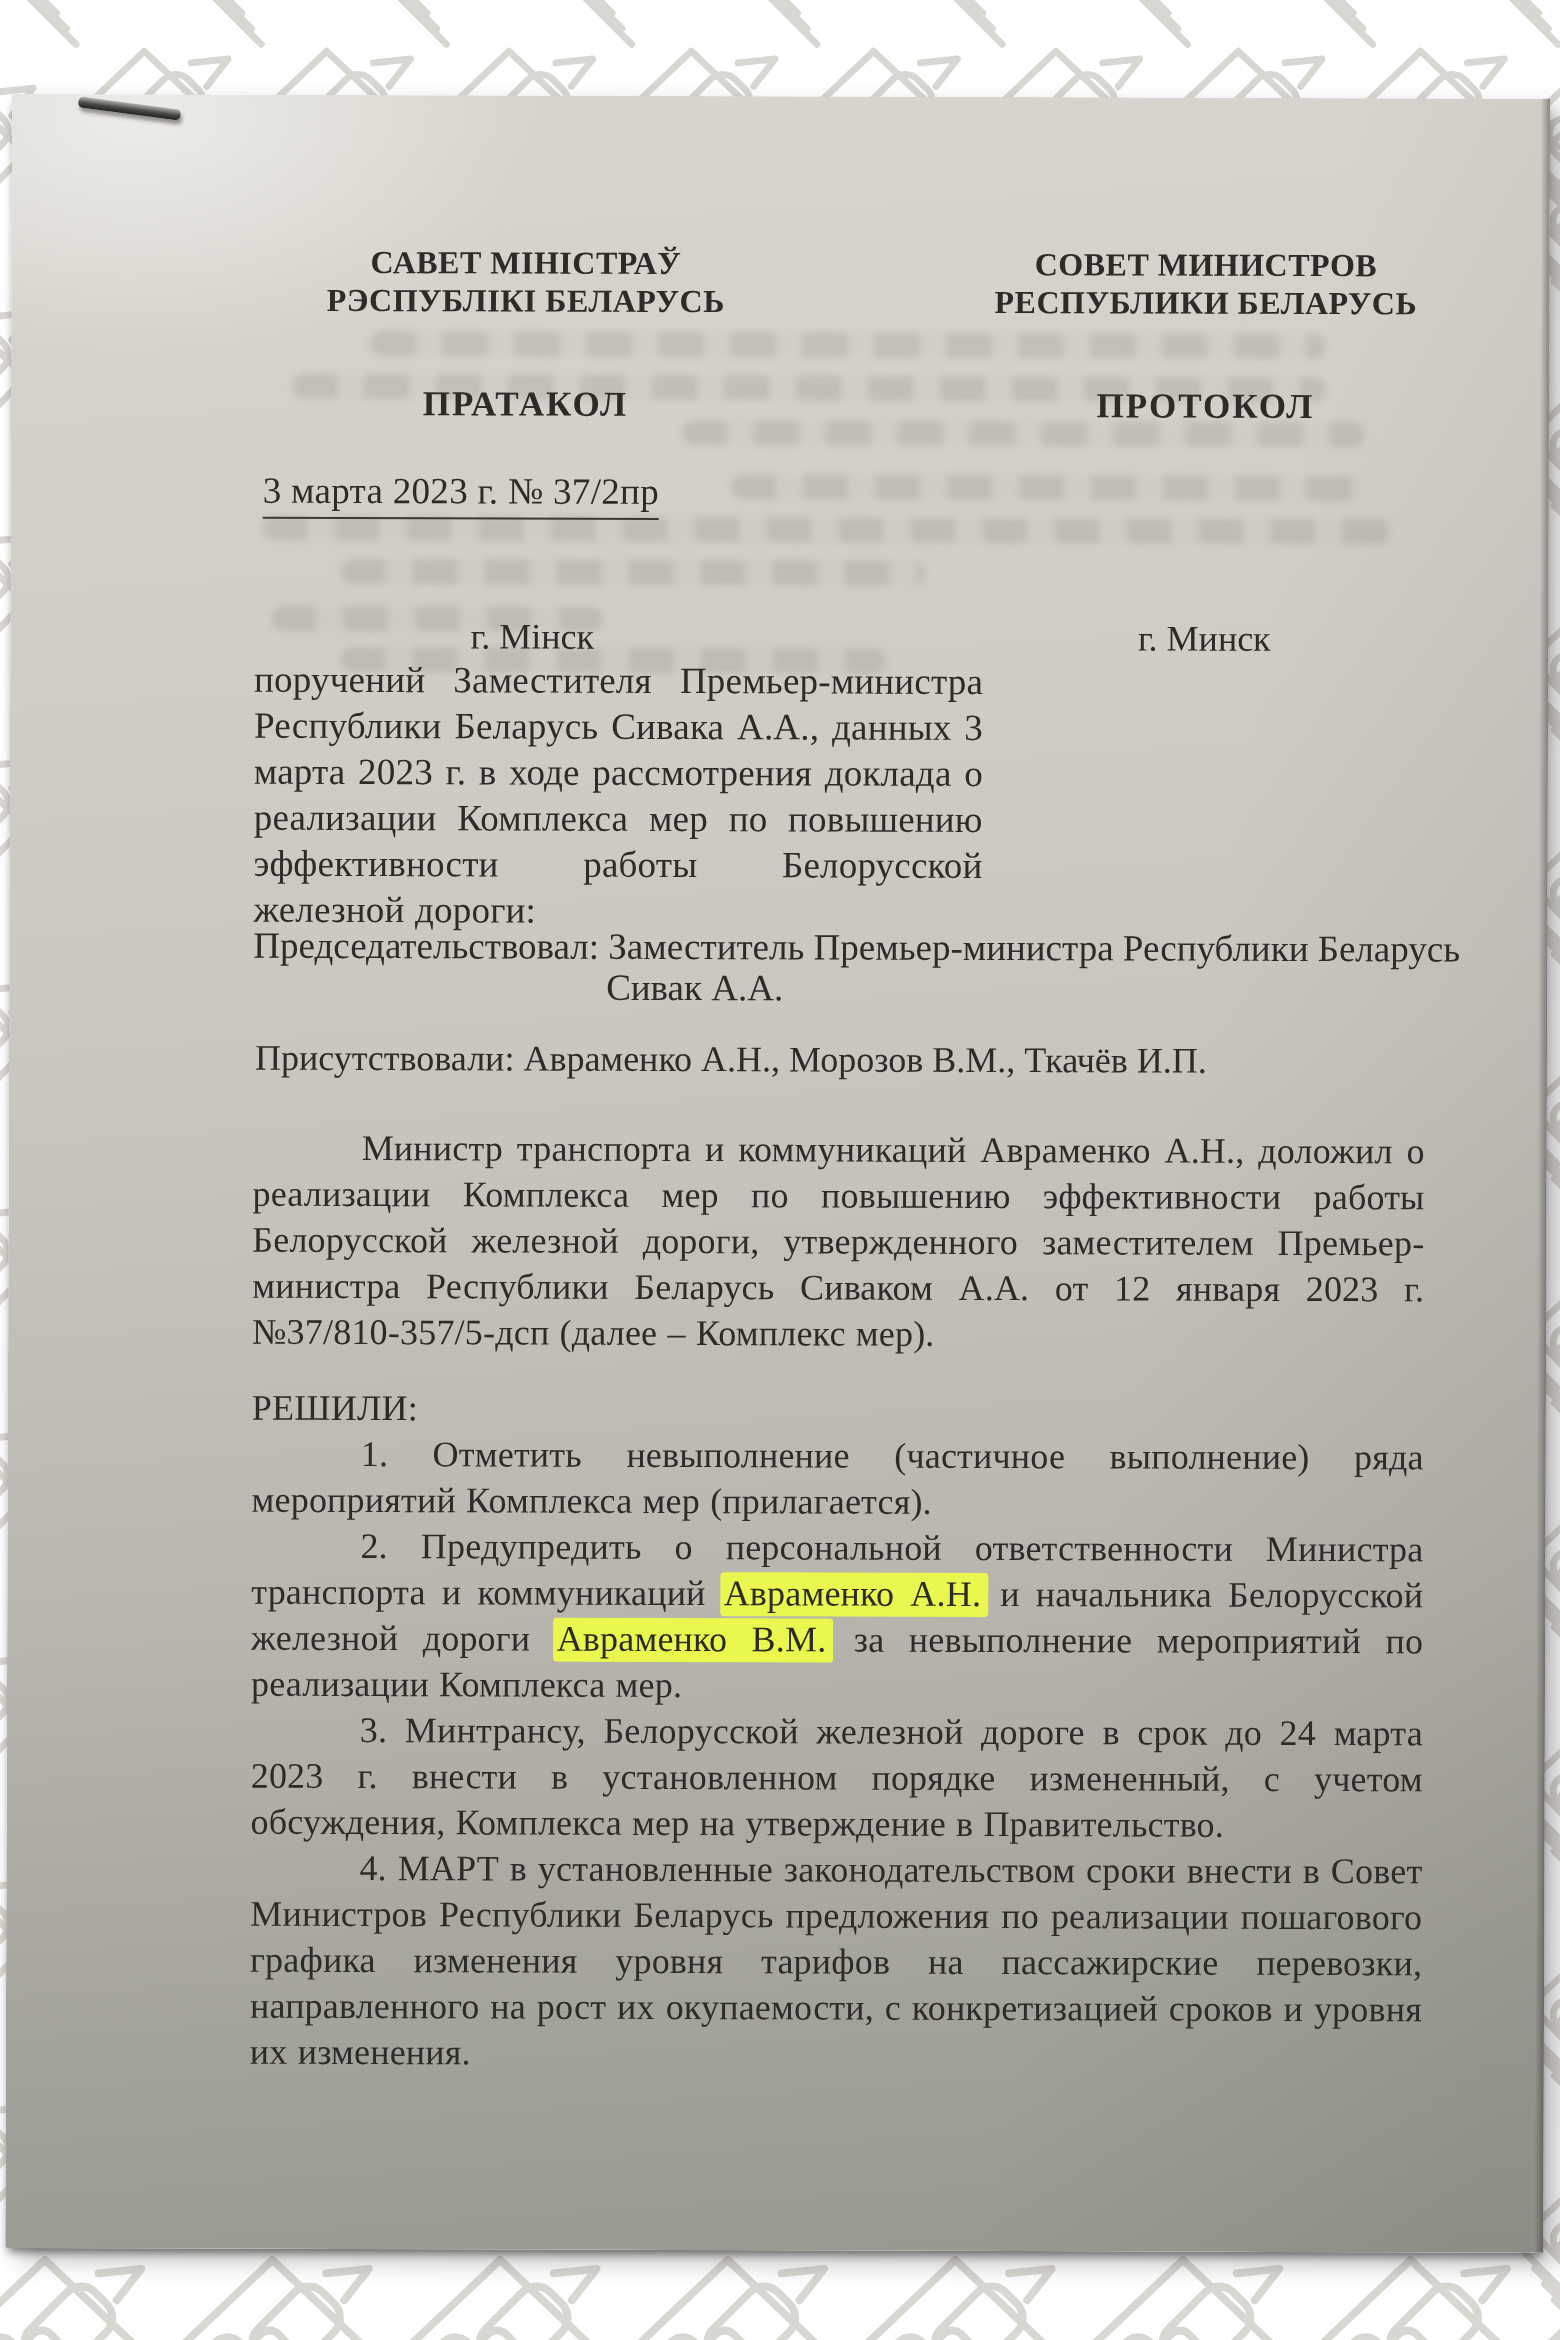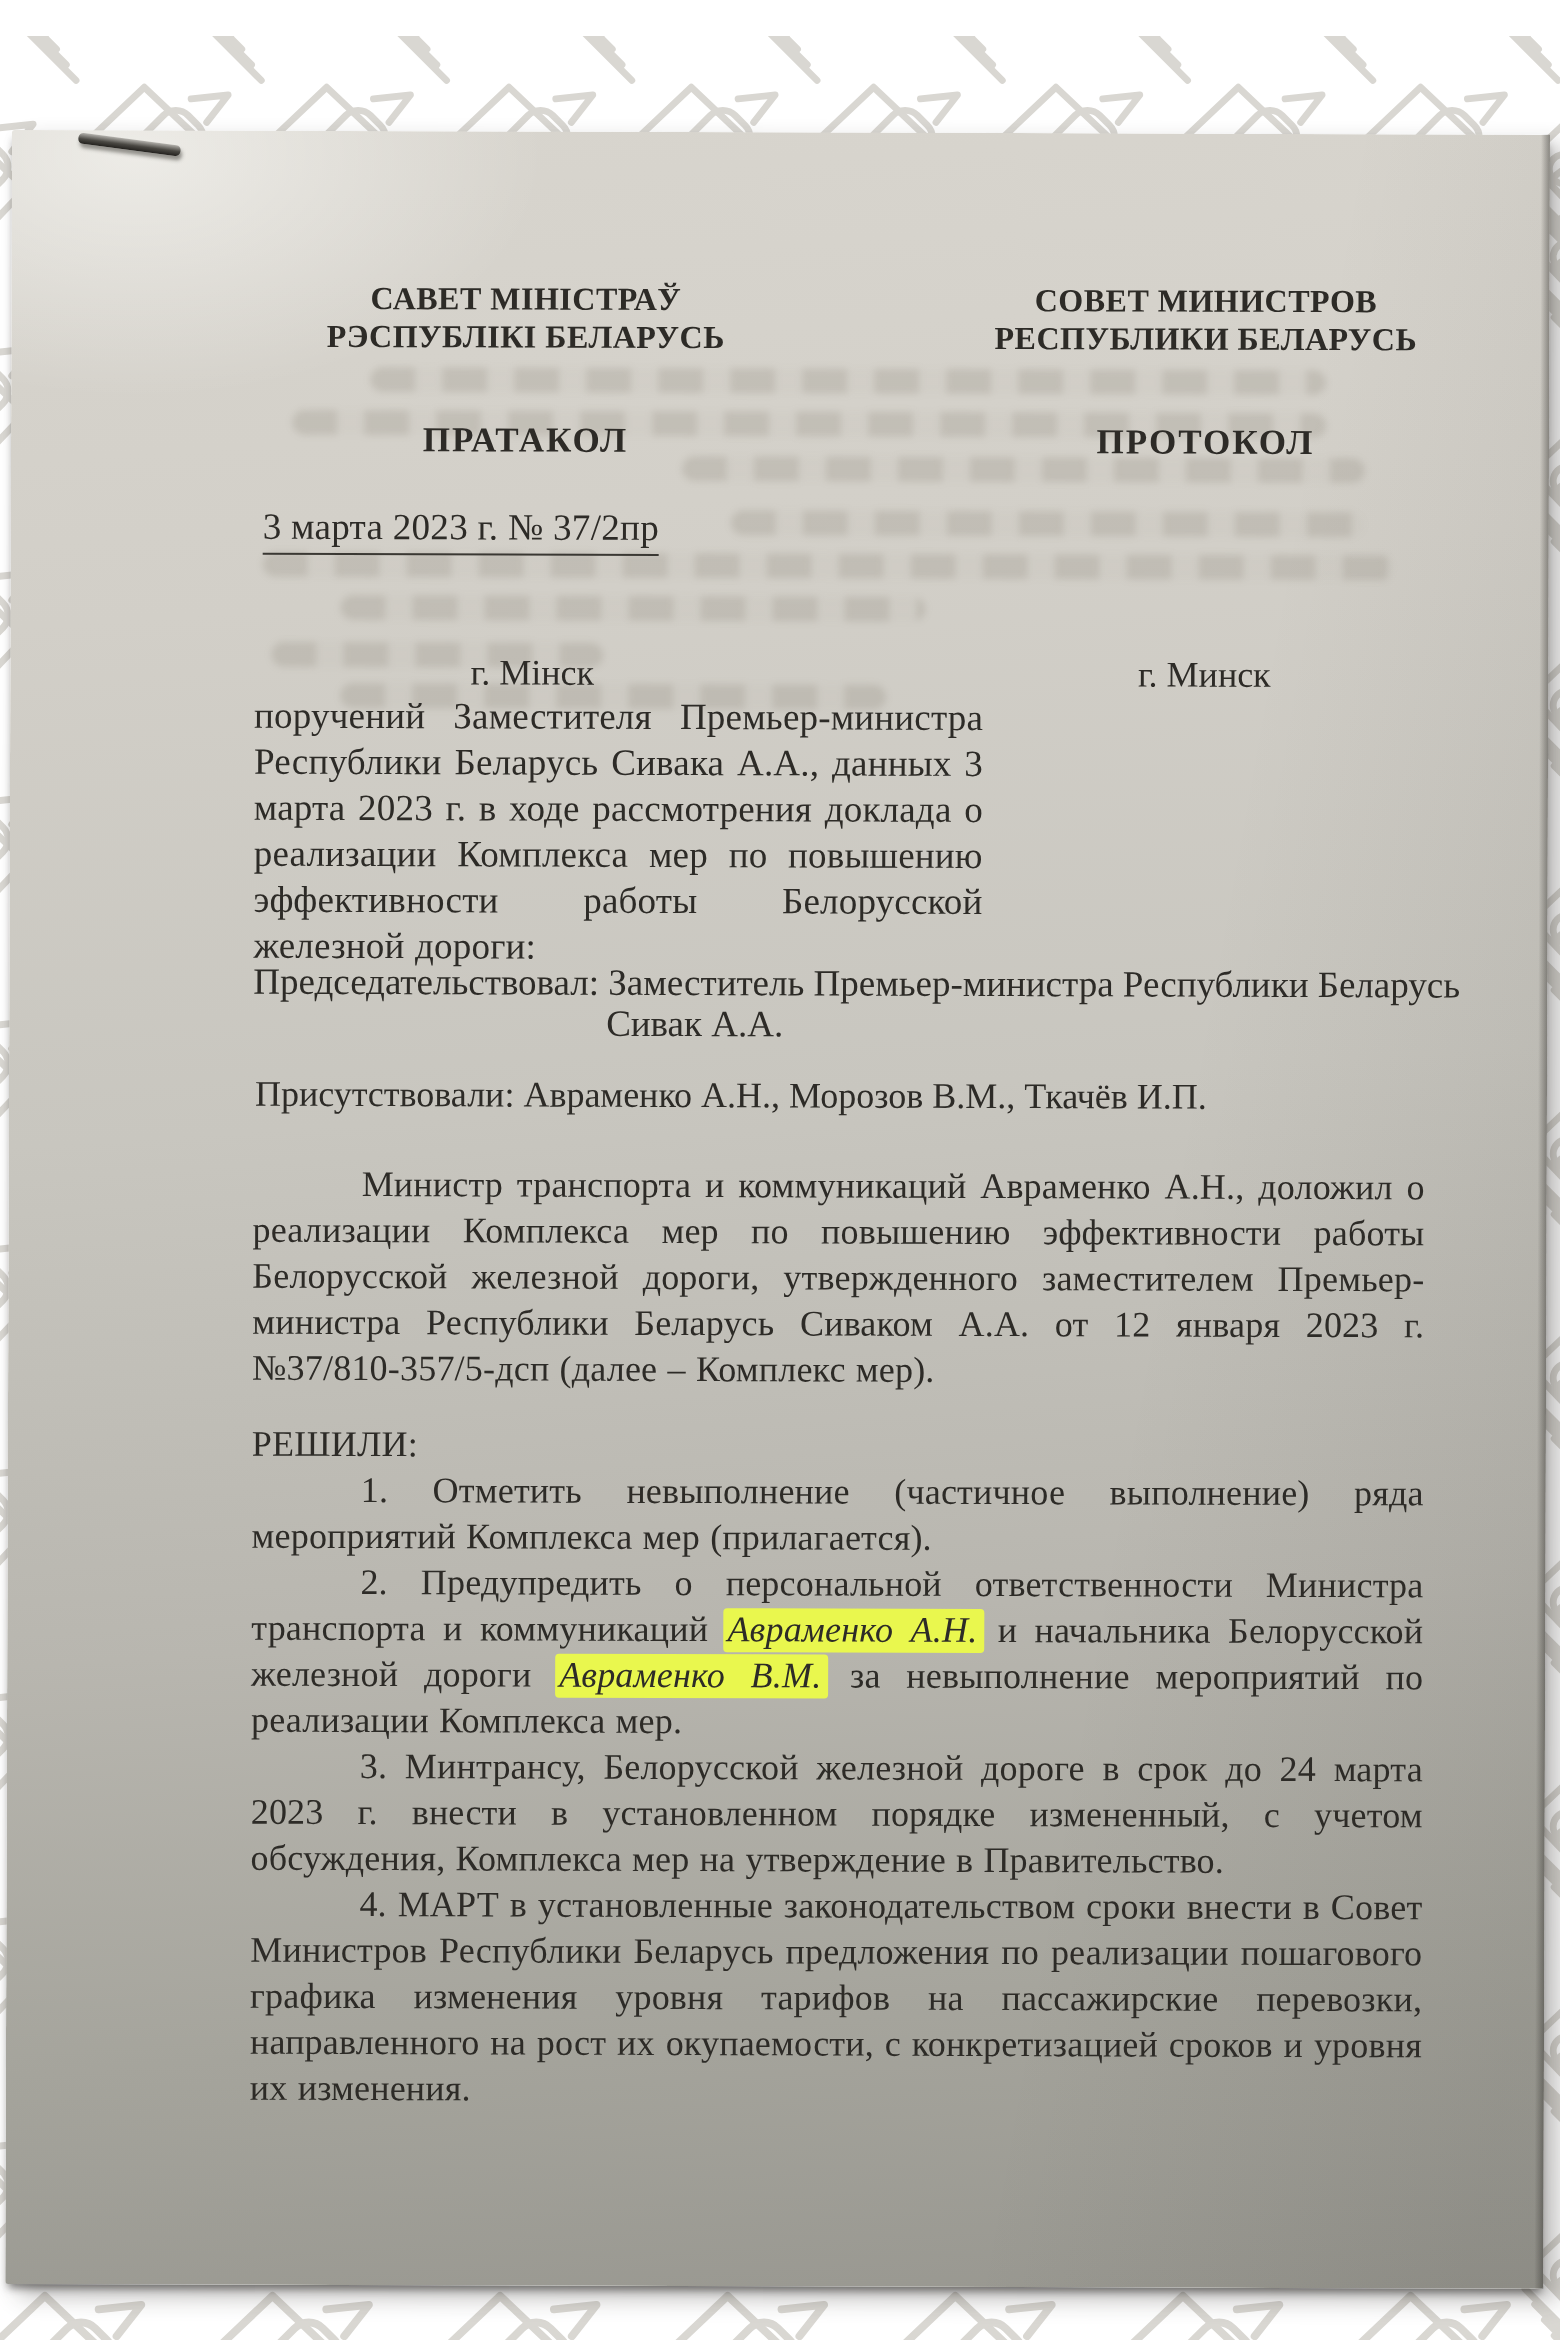--- a/index.html
+++ b/index.html
@@ -1,21 +1,21 @@
 <!DOCTYPE html>
 <html style="--highlight: #e9f74e; --paper_top: #d8d5ce; --paper_bottom: #989790; --ink: #2d2b27; --watermark_stroke: #d9d7d2;"><head>
 <meta charset="utf-8">
 <style>
   html,body{margin:0;padding:0;}
   body{
     width:1560px;height:2341px;overflow:hidden;position:relative;
     background:#ffffff;
     font-family:"Liberation Serif","DejaVu Serif",serif;
   }
-  .scene{position:absolute;inset:0;margin-top:36px;}
+  .scene{position:absolute;inset:0;}
   .wm-svg{position:absolute;left:0;top:0;z-index:0;}
   
   .paper{
     position:absolute;left:11.7px;top:94px;width:1538px;height:2154px;z-index:1;
     transform:rotate(0.18deg);transform-origin:19.5px 0;
     border-radius:2.9px;
     background:
       radial-gradient(ellipse 683px 410px at 8% 1%, rgba(255,255,252,0.55), rgba(255,255,252,0) 60%),
       linear-gradient(100deg, rgba(0,0,0,0) 70%, rgba(30,30,26,0.09) 96%),
       linear-gradient(176deg, var(--paper_top,#d8d5ce) 0%, #d2cfc8 22%, #c8c6bf 45%, #b8b6af 68%, #a5a49c 86%, var(--paper_bottom,#989790) 100%);
@@ -49,21 +49,21 @@
   .intro{left:244px;top:562px;width:729px;font-size:37px;}
   .chair{left:244px;top:829px;font-size:37px;white-space:nowrap;}
   .chair-name{left:344px;top:870px;width:683px;text-align:center;font-size:37px;}
   .attendees{left:246px;top:942px;font-size:36px;white-space:nowrap;}
   .report{left:244px;top:1030px;width:1172px;text-indent:109px;}
   .resolved{left:244px;top:1290px;width:1172px;}
   .resolved p{margin:0;}
   .resolved .head{font-size:36px;line-height:46px;letter-spacing:0.2px;}
   .resolved .para{text-indent:109px;position:static;}
   .hl{background:var(--highlight,#e9f74e);padding:1px 6.8px 2.9px 3.9px;margin:0 -3.9px 0 -2px;
-    border-radius:3.9px;box-decoration-break:clone;font-style:italic;-webkit-box-decoration-break:clone;}
+    border-radius:3.9px;box-decoration-break:clone;-webkit-box-decoration-break:clone;}
   
   .ghost{position:absolute;height:25px;border-radius:12.7px;opacity:0.5;filter:blur(3.9px);
     background:repeating-linear-gradient(90deg, rgba(125,118,104,0.40) 0 45px, rgba(125,118,104,0.06) 45px 72px);}
   .soft-text{color:inherit;}
 </style>
 </head>
 <body>
 
 <div class="scene">
 

